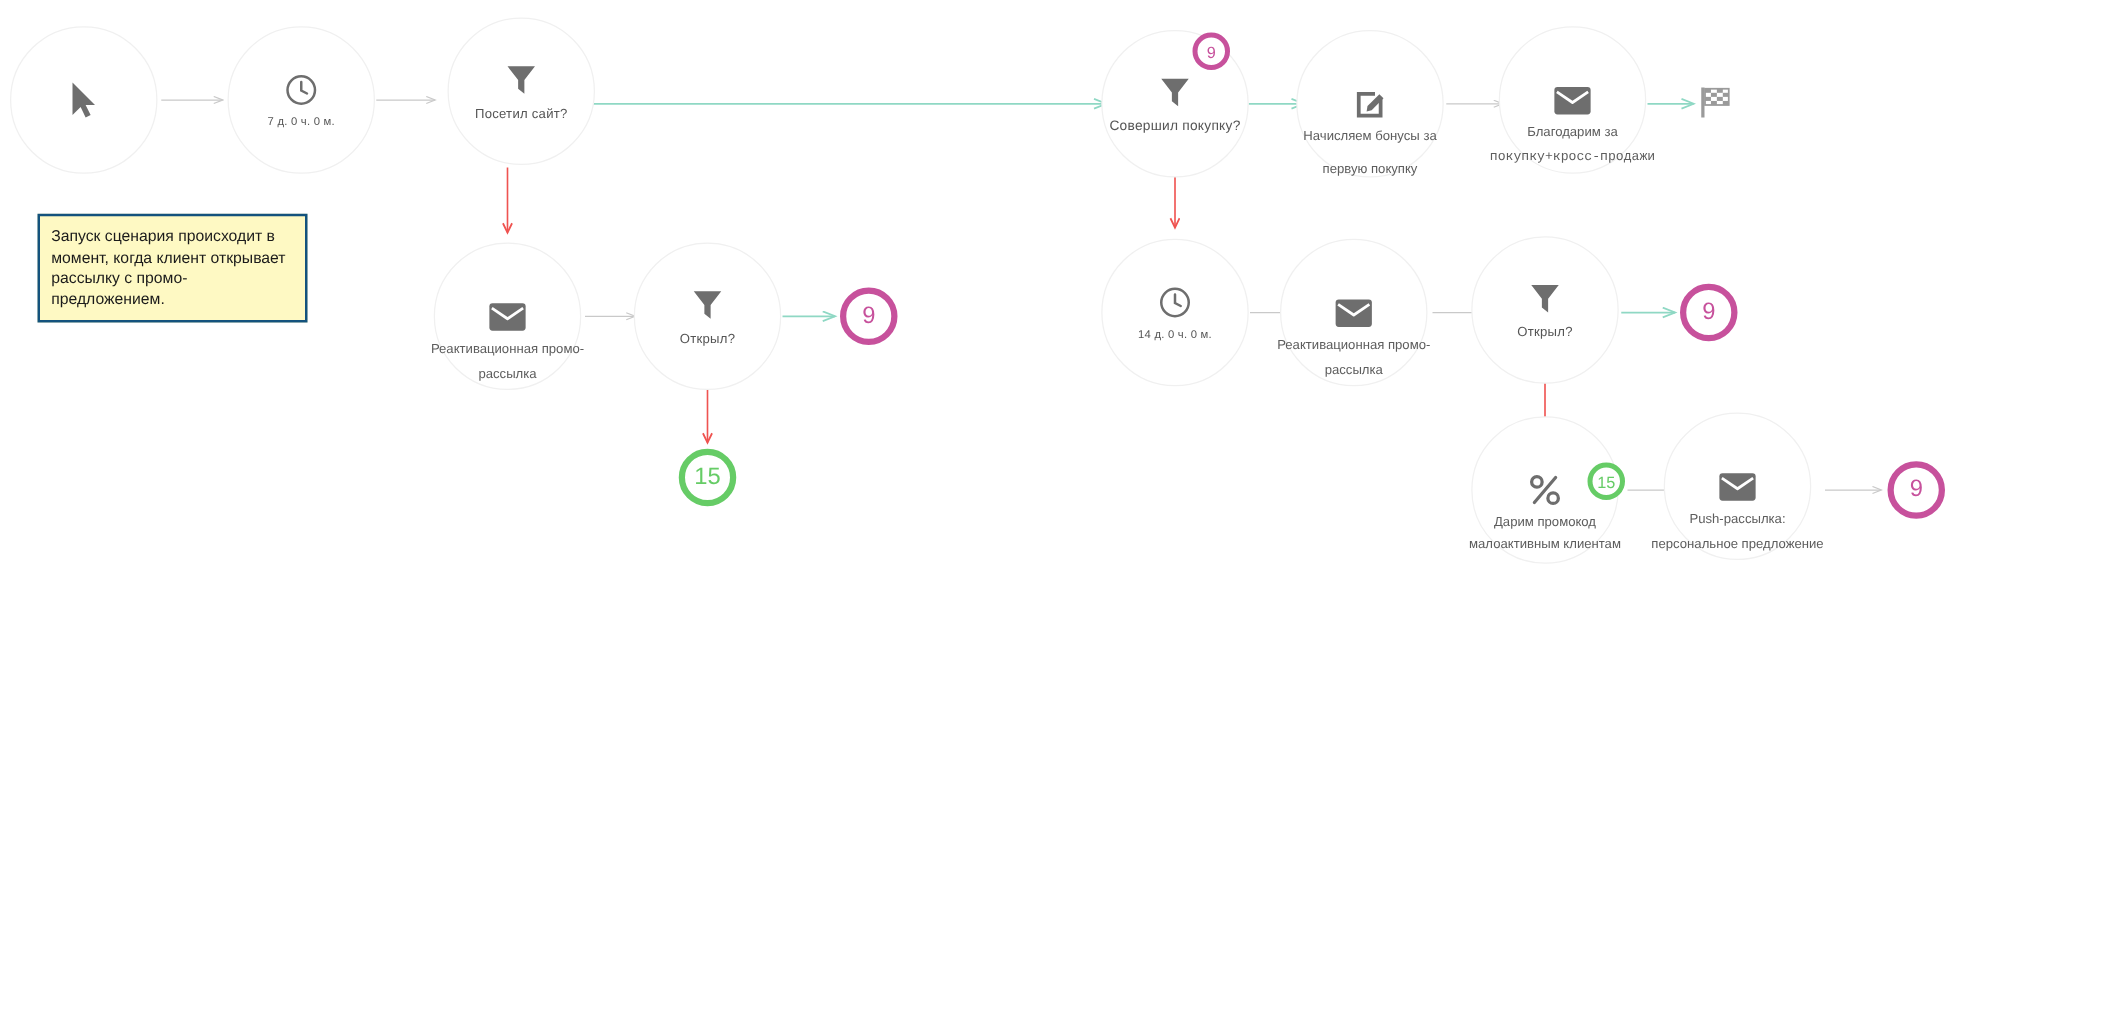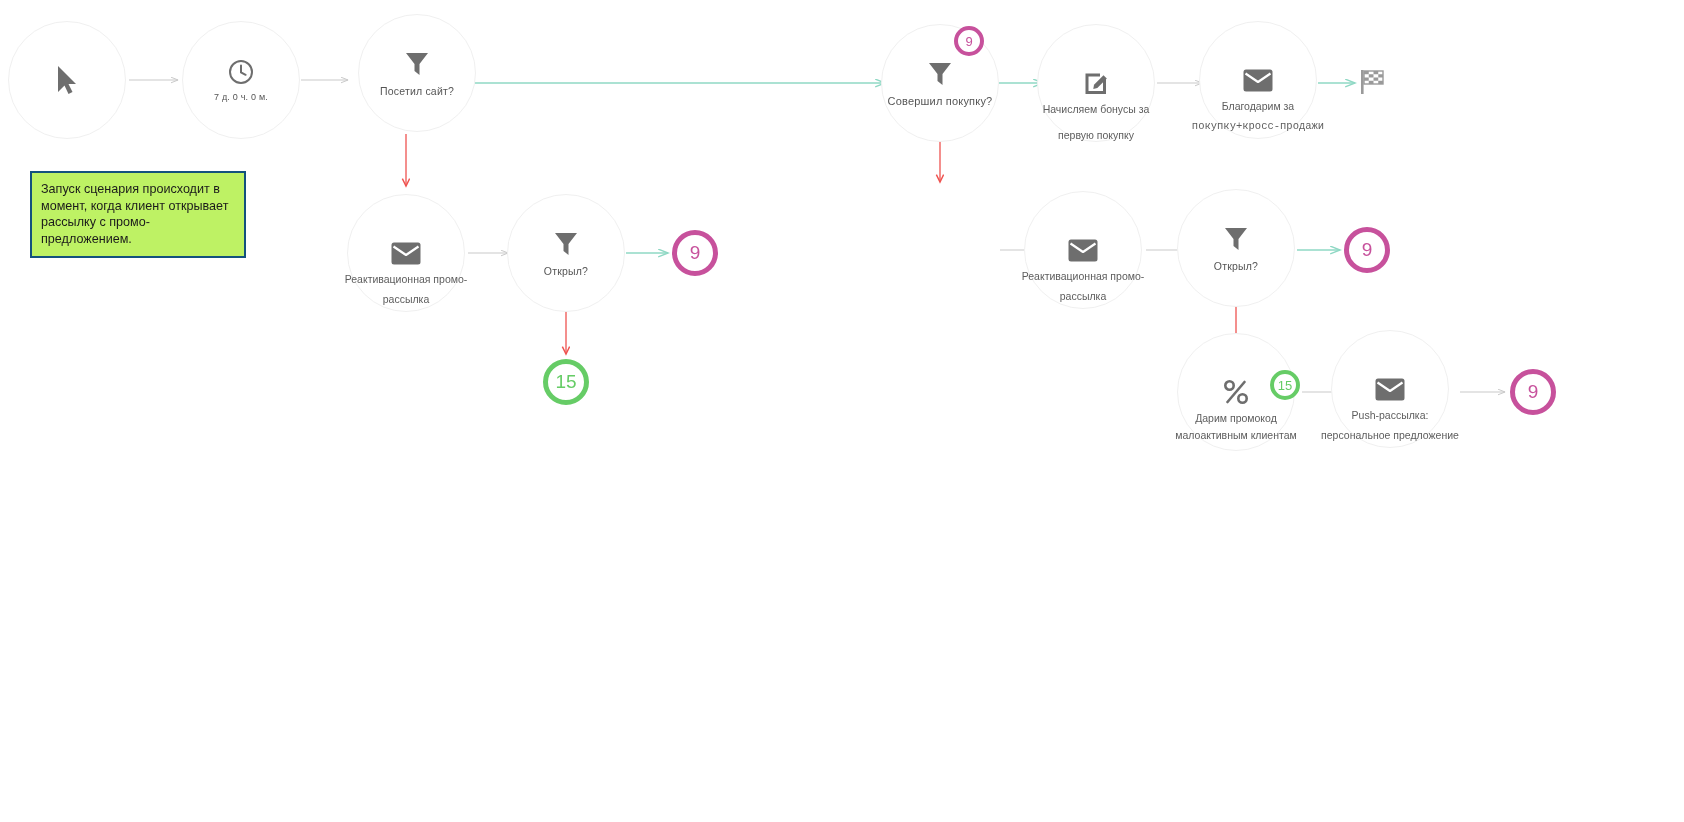--- a/index.html
+++ b/index.html
@@ -82,21 +82,21 @@
   .badge.big   { width: 46px; height: 46px; font-size: 19px; border-width: 5px; }
   .badge.small { width: 30px; height: 30px; font-size: 13px; border-width: 4px; }
   
   #annotation {
     position: absolute;
     left: 30px;
     top: 171px;
     width: 216px;
     padding: 8px 9px 9px 9px;
     border: 2px solid #13527d;
-    background: #bef264;
+    background: #fef9c3;
     box-sizing: border-box;
     font-size: 12.6px;
     line-height: 16.5px;
     color: #1b1b1b;
   }
 </style>
 </head>
 <body>
 
 <div id="canvas">
@@ -232,20 +232,29 @@
 
   <div class="node" style="left:507px; top:194px;">
     <span class="glyph">
       <svg width="26" height="28" viewBox="0 0 26 28">
           <path d="M2 3 L24 3 L15.5 14 L15.5 25 L10.5 21 L10.5 14 Z" fill="#6e6e6e"></path>
         </svg>
     </span>
     <span class="node-sub" style="font-size:10.5px;">Открыл?</span>
   </div>
 
+  <div class="node" style="left:881px; top:191px;">
+    <span class="glyph">
+      <svg width="26" height="26" viewBox="0 0 26 26">
+          <circle cx="13" cy="13" r="11" fill="none" stroke="#6e6e6e" stroke-width="2"></circle>
+          <path d="M13 6.5 L13 13.4 L17.6 15.8" fill="none" stroke="#6e6e6e" stroke-width="2" stroke-linecap="round"></path>
+        </svg>
+    </span>
+    <span class="node-sub">14 д. 0 ч. 0 м.</span>
+  </div>
 
   <div class="node" style="left:1024px; top:191px;">
     <span class="glyph">
       <svg width="30" height="23" viewBox="0 0 30 23">
           <rect x="0.5" y="0.5" width="29" height="22" rx="2.5" fill="#6e6e6e"></rect>
           <path d="M2.5 4.5 L15 13 L27.5 4.5" fill="none" stroke="#ffffff" stroke-width="2.2" stroke-linejoin="round"></path>
         </svg>
     </span>
     <div class="node-label" style="top:74px;">Реактивационная промо-</div>
     <div class="node-label" style="top:94px;">рассылка</div>

